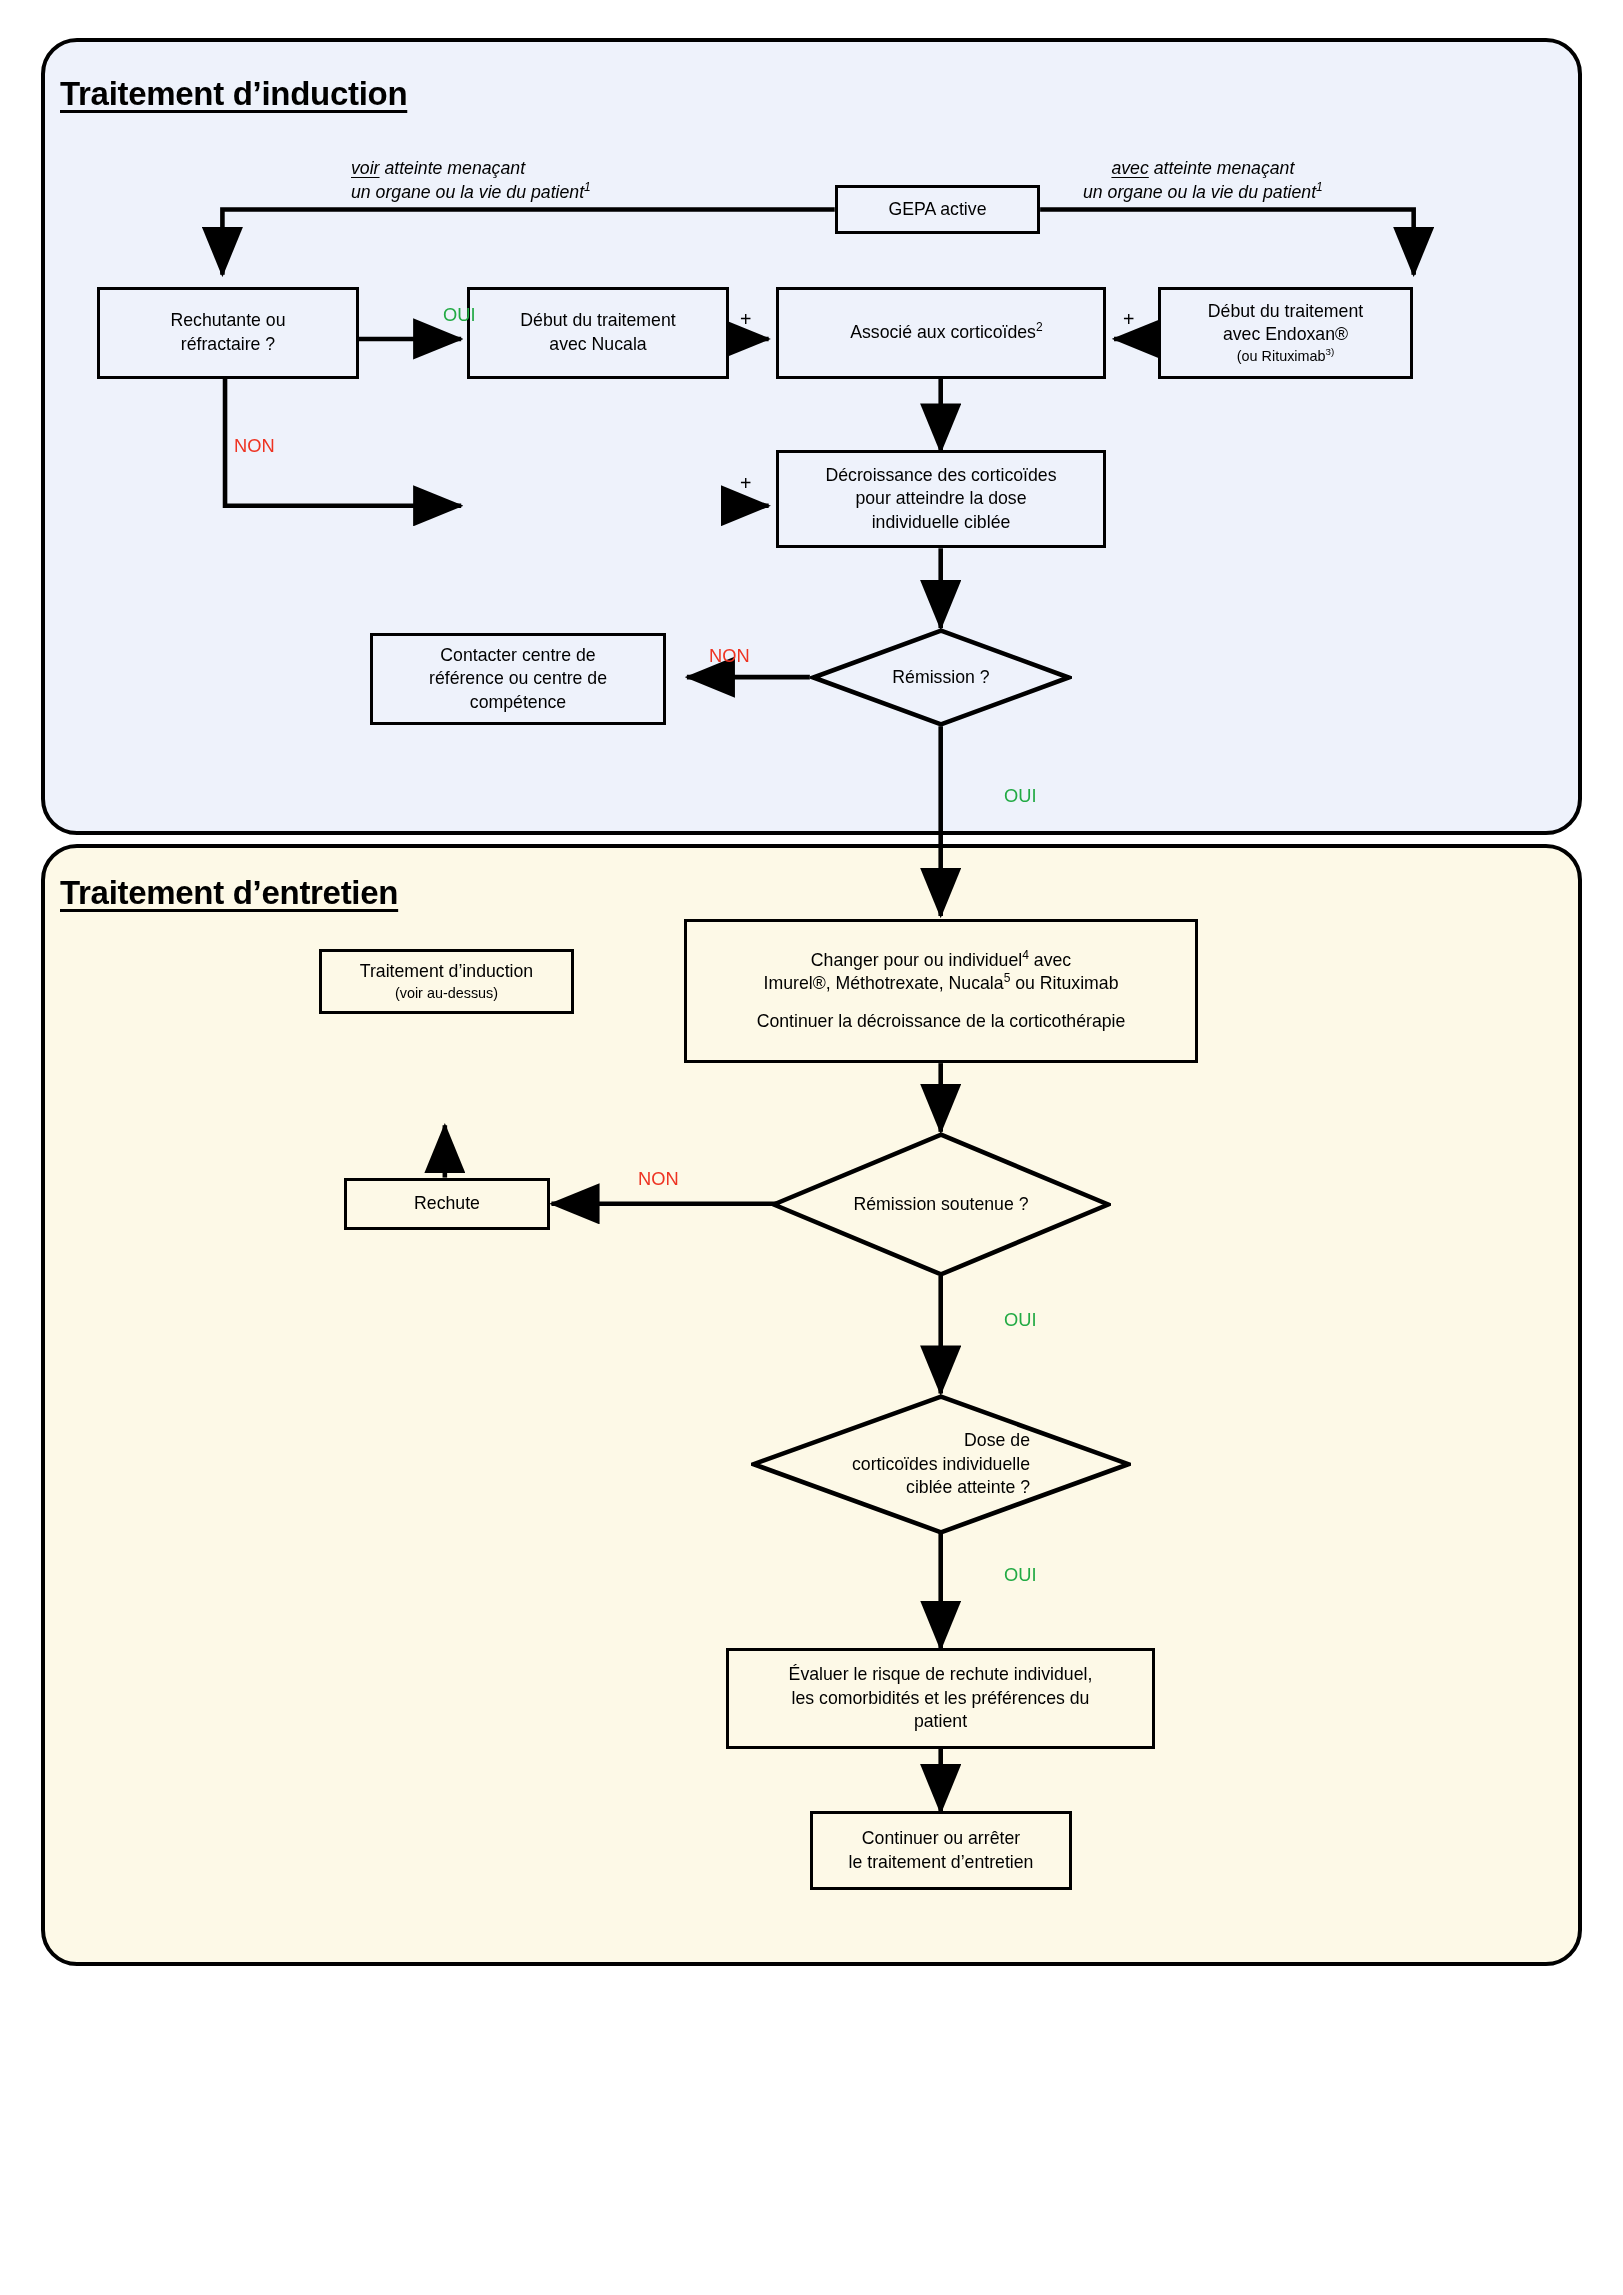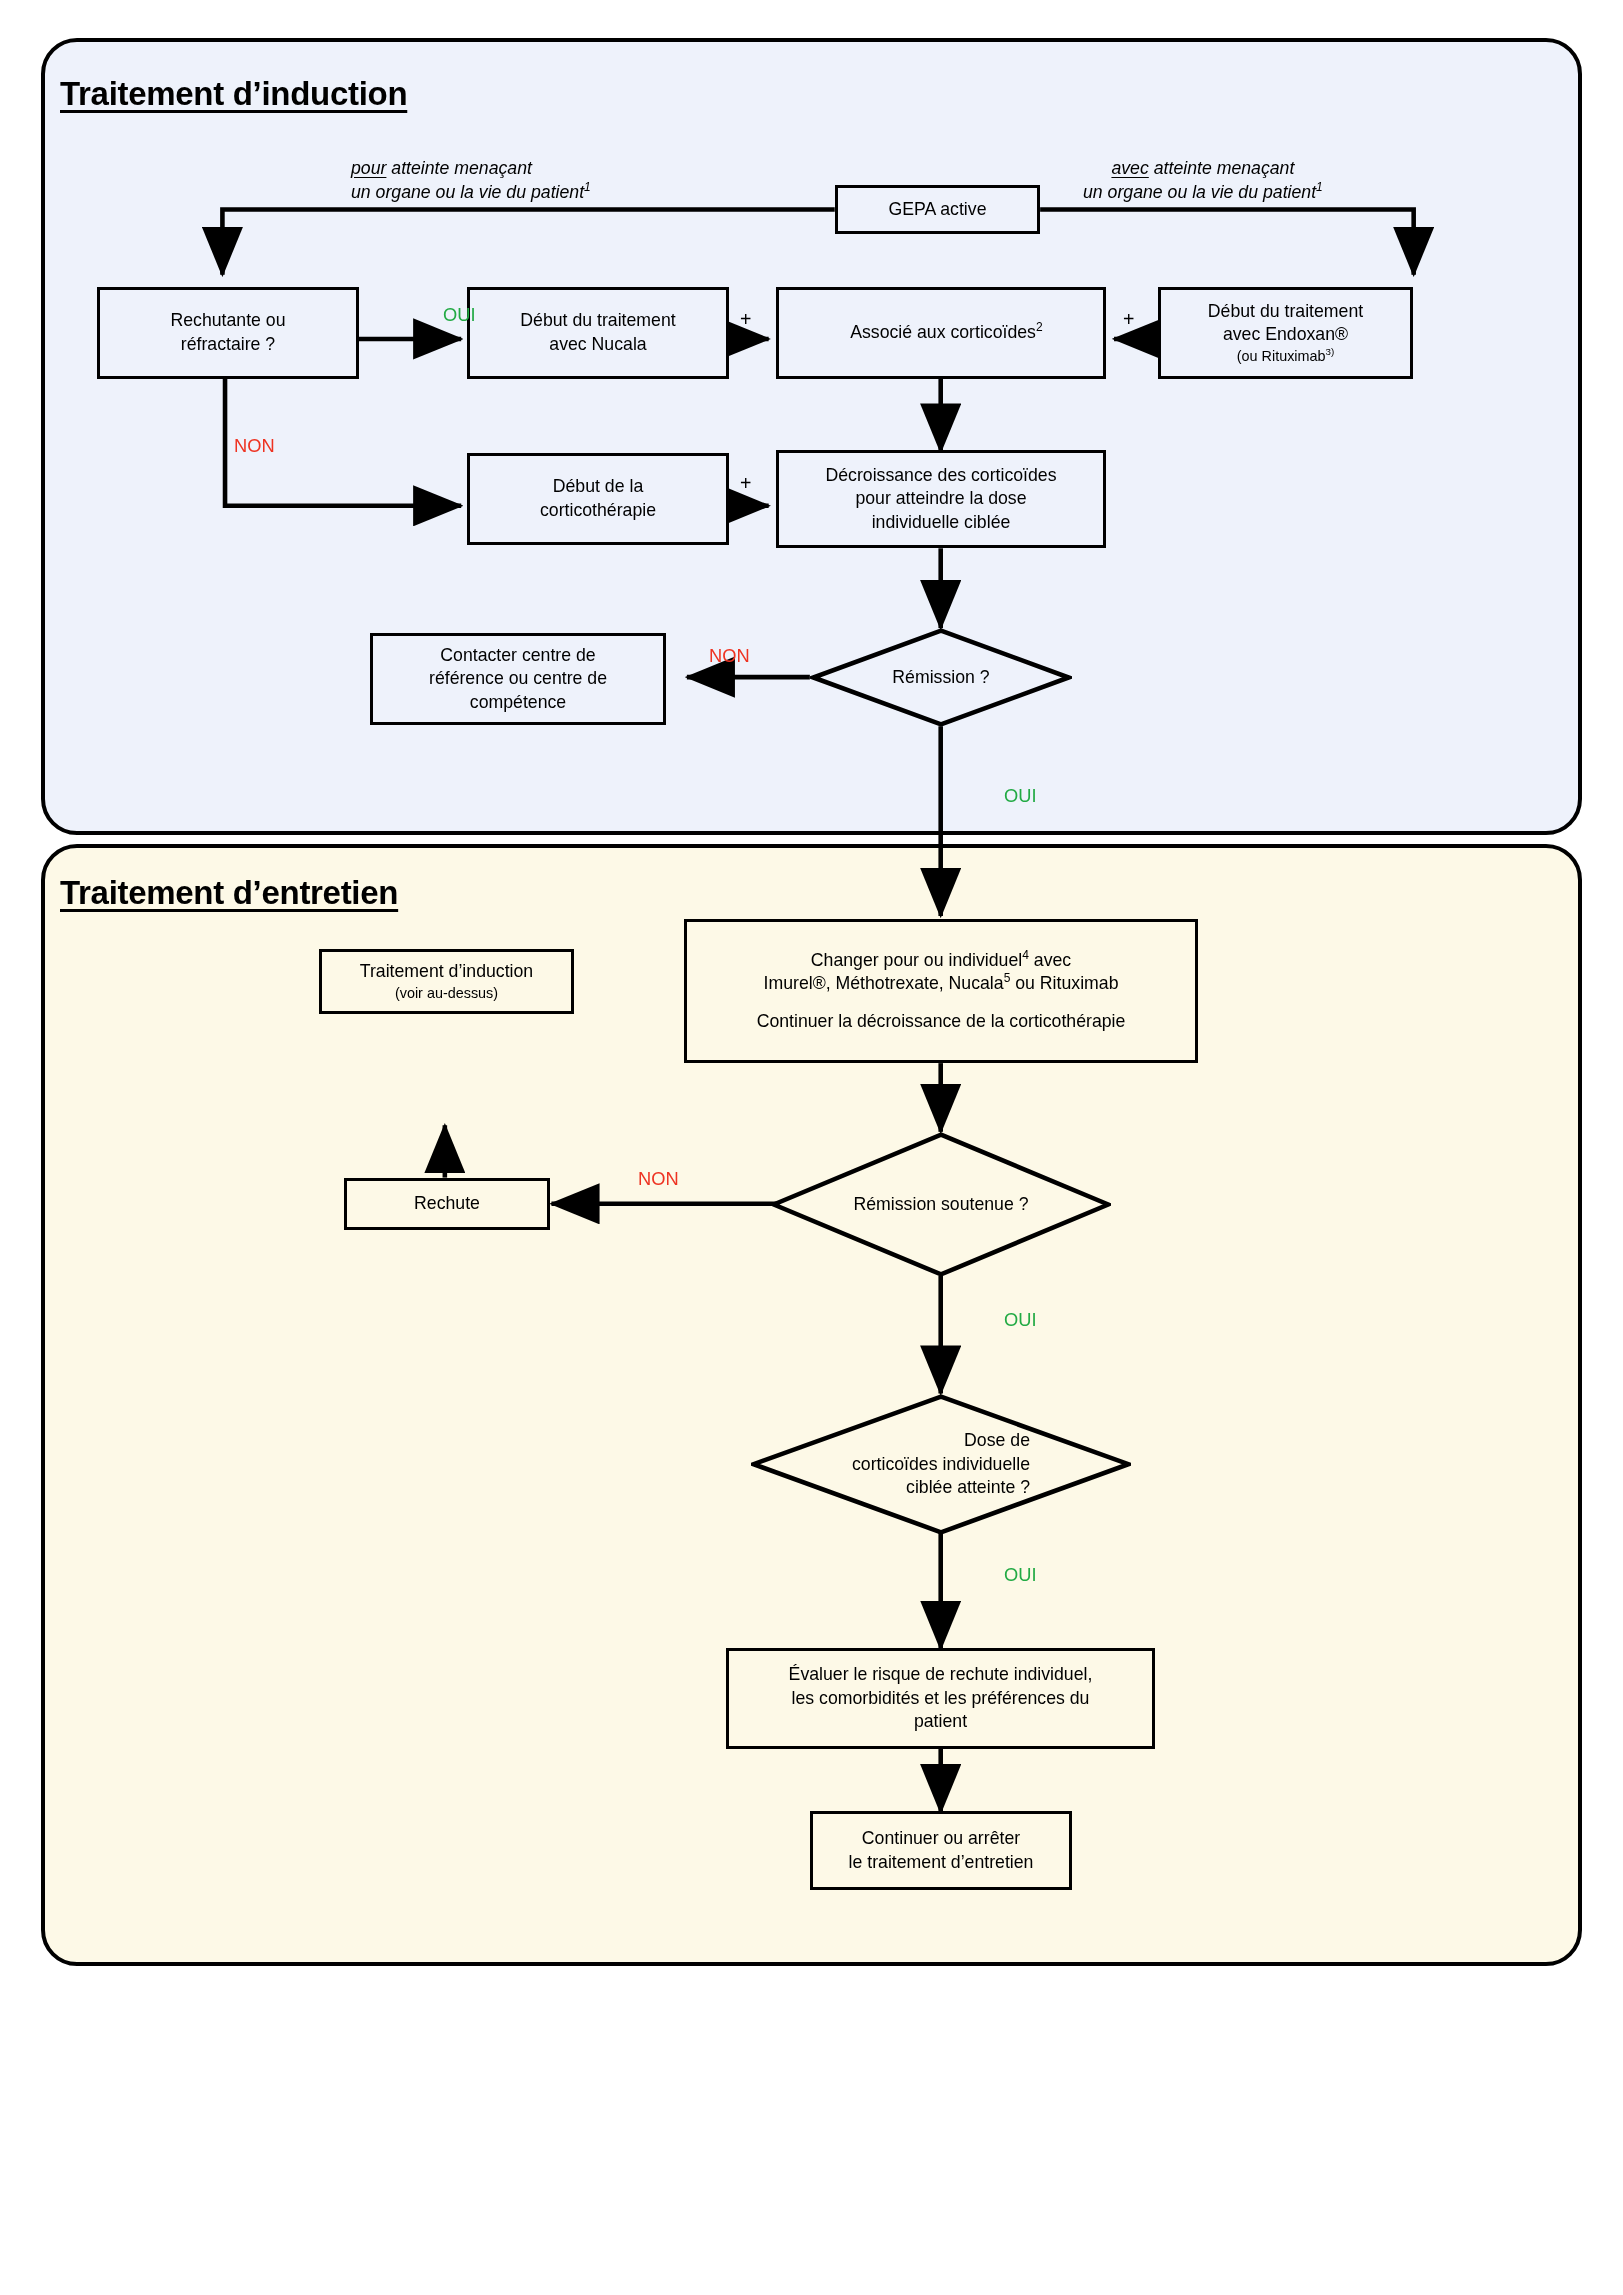--- a/index.html
+++ b/index.html
@@ -164,21 +164,21 @@
 
       <path d="M1438,1950 L1438,2130" marker-end="url(#ah)"></path>
 
       <path d="M1438,2340 L1438,2520" marker-end="url(#ah)"></path>
 
       <path d="M1438,2670 L1438,2770" marker-end="url(#ah)"></path>
     </g>
   </svg>
 
   <div class="sidenote" style="left:351px; top:156px;">
-    <div><u>pour</u><span> atteinte menaçant</span></div>
+    <div><u>voir</u><span> atteinte menaçant</span></div>
     <div><span>un organe ou la vie du patient</span><sup>1</sup></div>
   </div>
 
   <div class="sidenote" style="left:1083px; top:156px;">
     <div style="text-align:center;"><u>avec</u><span> atteinte menaçant</span></div>
     <div><span>un organe ou la vie du patient</span><sup>1</sup></div>
   </div>
 
   <div class="node blue" style="left:835px; top:185px; width:205px; height:49px;">
     <span>GEPA active</span>
@@ -197,24 +197,20 @@
   <div class="node blue" style="left:776px; top:287px; width:330px; height:92px;padding-left:16px;">
     <span><span>Associé aux corticoïdes</span><sup>2</sup></span>
   </div>
 
   <div class="node blue" style="left:1158px; top:287px; width:255px; height:92px; flex-direction:column; justify-content:center;">
     <span>Début du traitement</span>
     <span>avec Endoxan®</span>
     <span style="font-size:14.4px;"><span>(ou Rituximab</span><sup>3)</sup></span>
   </div>
 
-  <div class="node blue" style="left:467px; top:453px; width:262px; height:92px;">
-    <span style="white-space:pre-line;">Début de la
-corticothérapie</span>
-  </div>
 
   <div class="node blue" style="left:776px; top:450px; width:330px; height:98px;">
     <span style="white-space:pre-line;">Décroissance des corticoïdes
 pour atteindre la dose
 individuelle ciblée</span>
   </div>
 
   <div class="node blue" style="left:370px; top:633px; width:296px; height:92px;">
     <span style="white-space:pre-line;">Contacter centre de
 référence ou centre de

